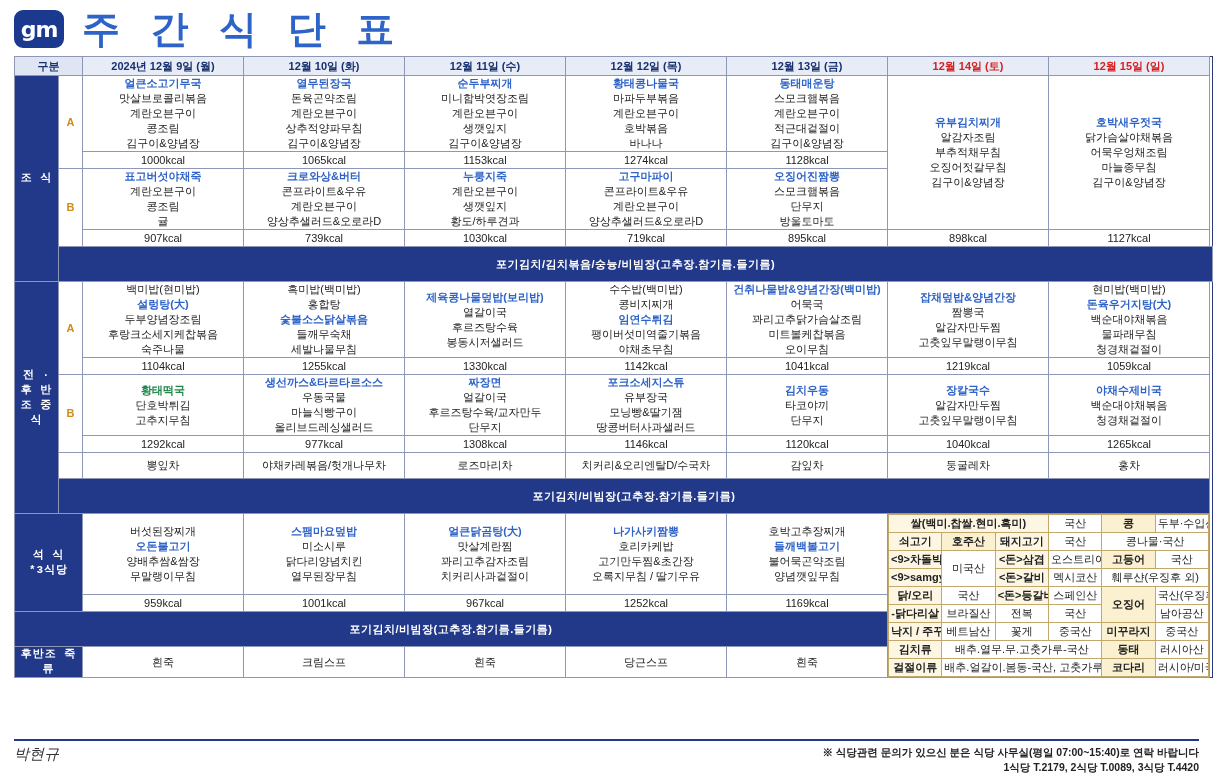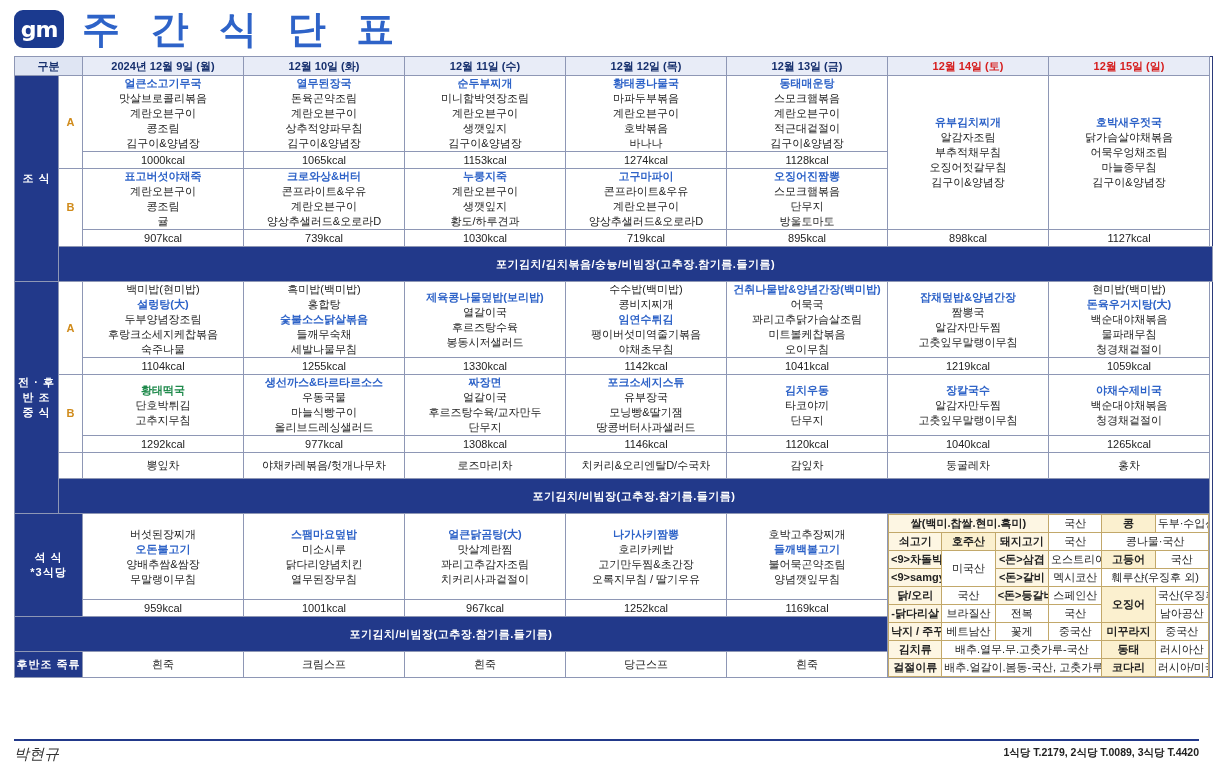--- a/index.html
+++ b/index.html
@@ -56,20 +56,21 @@
   .colgroup-head td.sun { color: #d61f1f; }
   .colgroup-head td.gubun { background: #dfe5f3; }
 
   .sideband {
     background: #22398a;
     color: #ffffff;
     font-weight: bold;
     font-size: 12px;
     width: 30px;
     letter-spacing: 1px;
+    font-family: Liberation Mono, monospace;
   }
   .abcell {
     background: #ffffff;
     color: #d08b1b;
     font-weight: bold;
     width: 22px;
     font-size: 12px;
     border-right: 1px dotted #d6a44a;
   }
   .menucell { padding: 3px 2px 2px; }
@@ -511,18 +512,19 @@
       </tr>
 
     </tbody>
   </table>
 
   <div class="footer">
     <div class="footer-line"></div>
     <div class="footer-inner">
       <div class="sign">박현규</div>
       <div class="notes">
+        <div>※ 식당관련 문의가 있으신 분은 식당 사무실(평일 07:00~15:40)로 연락 바랍니다</div>
         <div>1식당 T.2179, 2식당 T.0089, 3식당 T.4420</div>
       </div>
     </div>
   </div>
 
 </div>
 
 </body></html>

